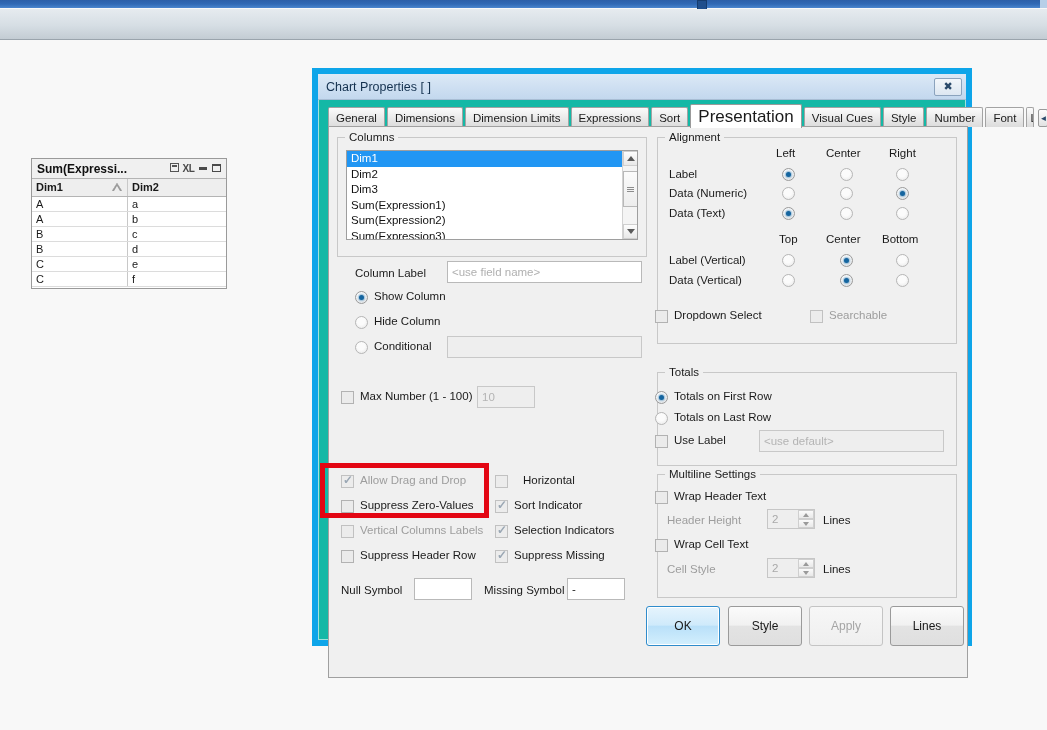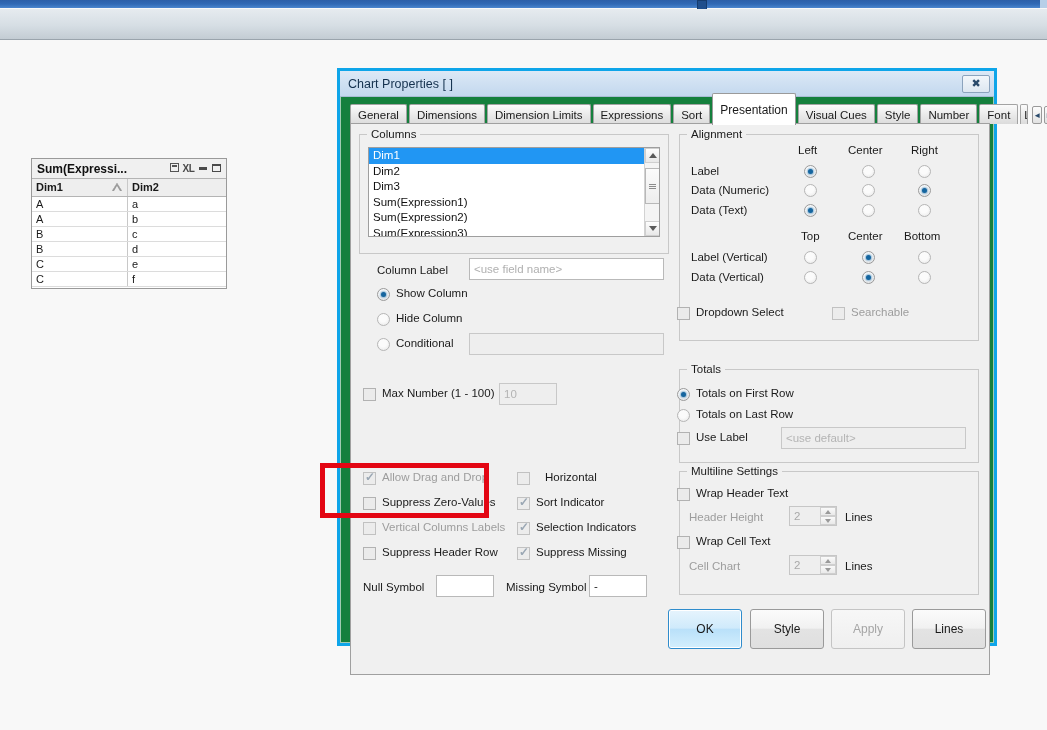--- a/index.html
+++ b/index.html
@@ -78,24 +78,23 @@
     content:""; position:absolute; left:-3px; top:2.5px;
     width:0; height:0; border-left:3px solid transparent; border-right:3px solid transparent;
     border-bottom:5px solid #eeeeee;
   }
   .bt-row { display: flex; height: 15px; border-bottom: 1px solid #dcdcdc; }
   .bt-row > div { font-size: 11px; padding: 1px 0 0 4px; overflow: hidden; white-space: nowrap; }
 
   
   #dialog {
     position: absolute; left: 312px; top: 68px; width: 660px; height: 578px;
-    background: #15803d;
-    border: 3px solid #0ea5e9;
+    background: #14b8a6;
+    border: 6px solid #0ea5e9;
     box-shadow: 0 0 0 1px rgba(255,255,255,0.6) inset;
-    margin-left: 25px;
   }
   #dialog-titlebar {
     height: 26px;
     background: linear-gradient(to bottom,#dce9f6 0%,#cfe0f2 50%,#c3d8ee 100%);
     border-bottom: 1px solid #a8bdd4;
     display: flex; align-items: center; padding: 0 4px 0 8px;
   }
   #dialog-title { flex: 1; font-size: 12.5px; color: #14314f; }
   #dialog-close {
     width: 28px; height: 18px; border: 1px solid #8ba3bd; border-radius: 2px;
@@ -111,22 +110,22 @@
   }
   .tab {
     height: 20px; padding: 0 7px; margin-right: 2px;
     background: linear-gradient(to bottom,#fbfbfb 0%,#e9e9e9 55%,#dcdcdc 100%);
     border: 1px solid #a3a3a3; border-bottom: none;
     border-radius: 2px 2px 0 0;
     font-size: 11.5px; color: #1a1a1a;
     display: flex; align-items: center; white-space: nowrap;
   }
   .tab.active {
-    height: 32px; background: #ffffff; border-color: #9a9a9a;
-    font-size: 12px; z-index: 3; position: relative; margin-bottom: -1px;
+    height: 24px; background: #ffffff; border-color: #9a9a9a;
+    font-size: 17px; z-index: 3; position: relative; margin-bottom: -1px;
   }
   .tab.truncated { width: 22px; padding: 0 3px; overflow: hidden; }
   .tab-nav {
     width: 18px; height: 18px; margin-left: 2px;
     border: 1px solid #9a9a9a; border-radius: 2px;
     background: linear-gradient(to bottom,#fdfdfd,#e2e2e2);
     display: flex; align-items: center; justify-content: center;
     font-size: 8px; color: #2a4a6b;
   }
 
@@ -434,21 +433,21 @@
           <span class="spin-btn">
               <span class="tri-down-s"></span>
             </span>
         </span>
       </div>
       <div class="lbl" style="left:494px; top:387px;">Lines</div>
 
       <div class="cbox gray" style="left:326px; top:412px;"></div>
       <div class="lbl" style="left:345px; top:411px;">Wrap Cell Text</div>
 
-      <div class="lbl dis" style="left:338px; top:436px;">Cell Chart</div>
+      <div class="lbl dis" style="left:338px; top:436px;">Cell Style</div>
       <div class="spin" style="left:438px; top:431px;">
         <span>2</span>
         <span class="spin-btns">
           <span class="spin-btn">
               <span class="tri-up-s"></span>
             </span>
           <span class="spin-btn">
               <span class="tri-down-s"></span>
             </span>
         </span>

